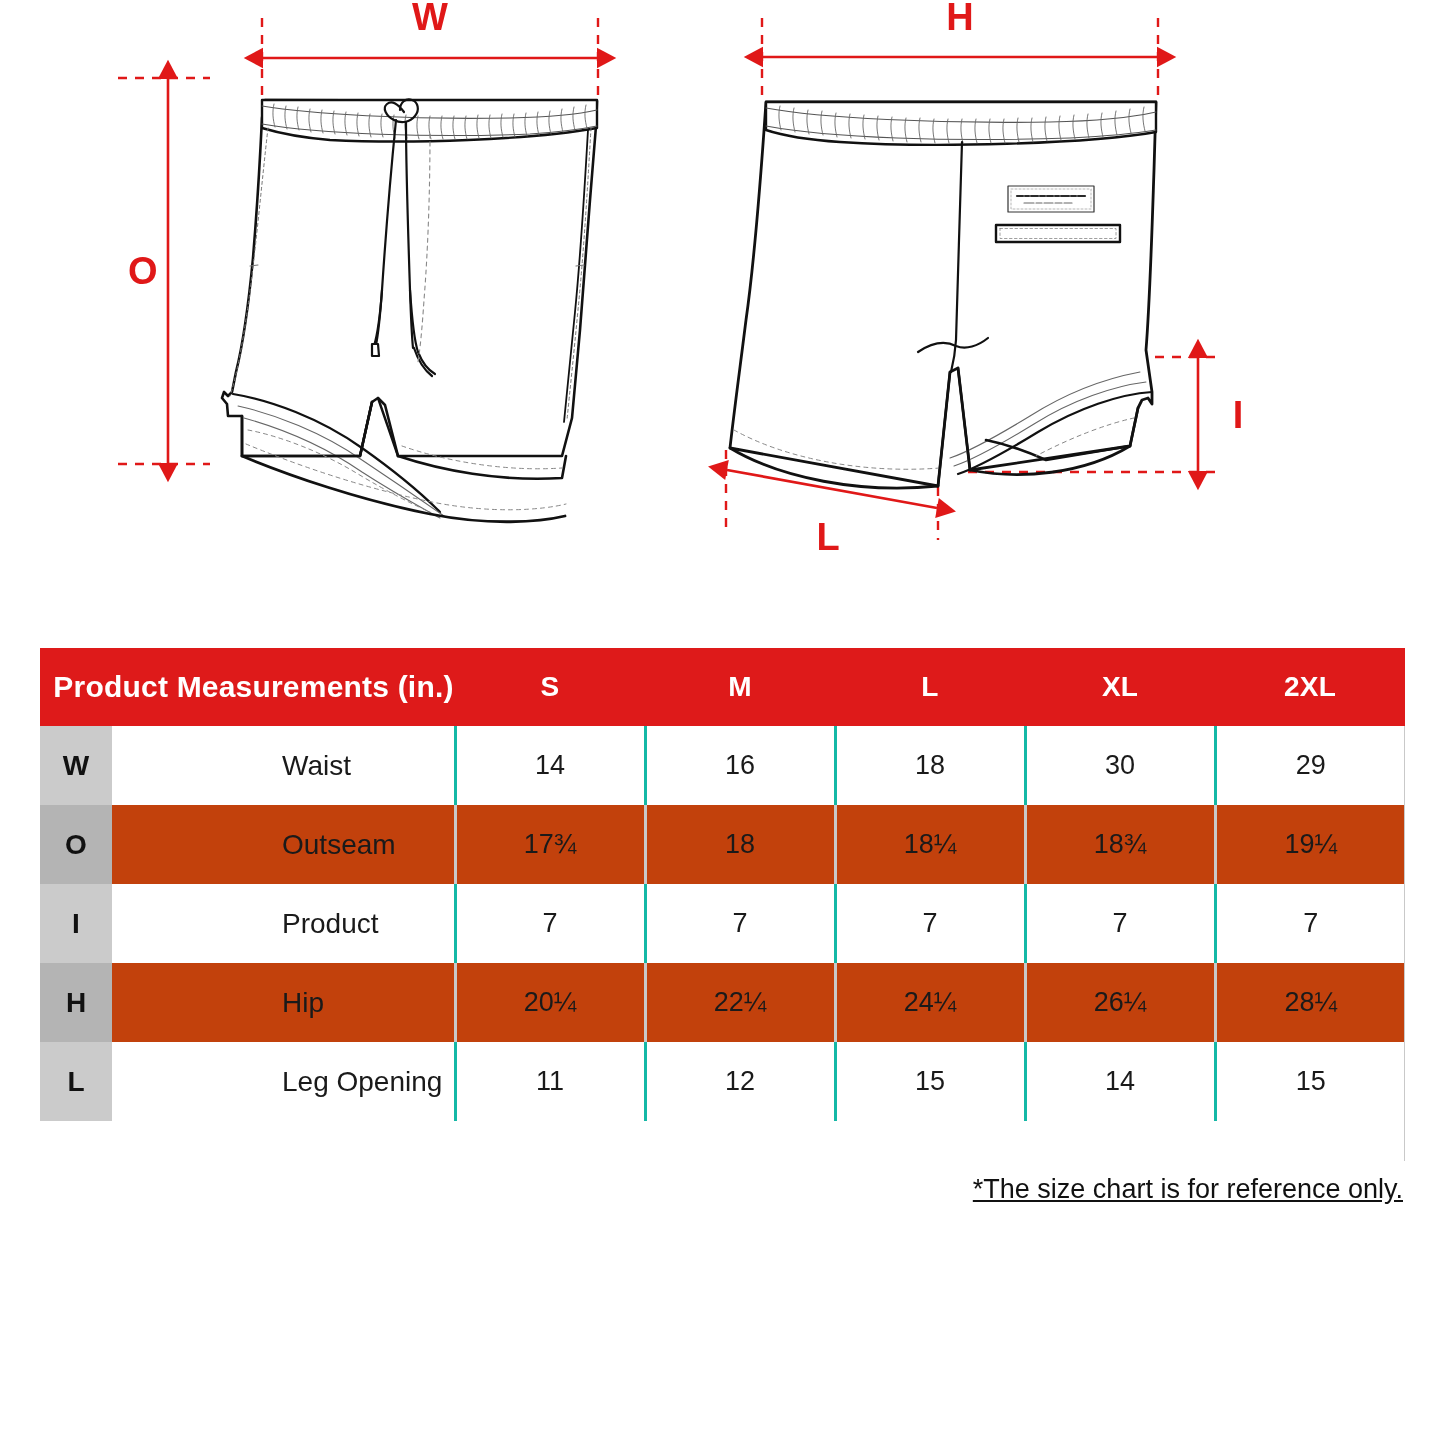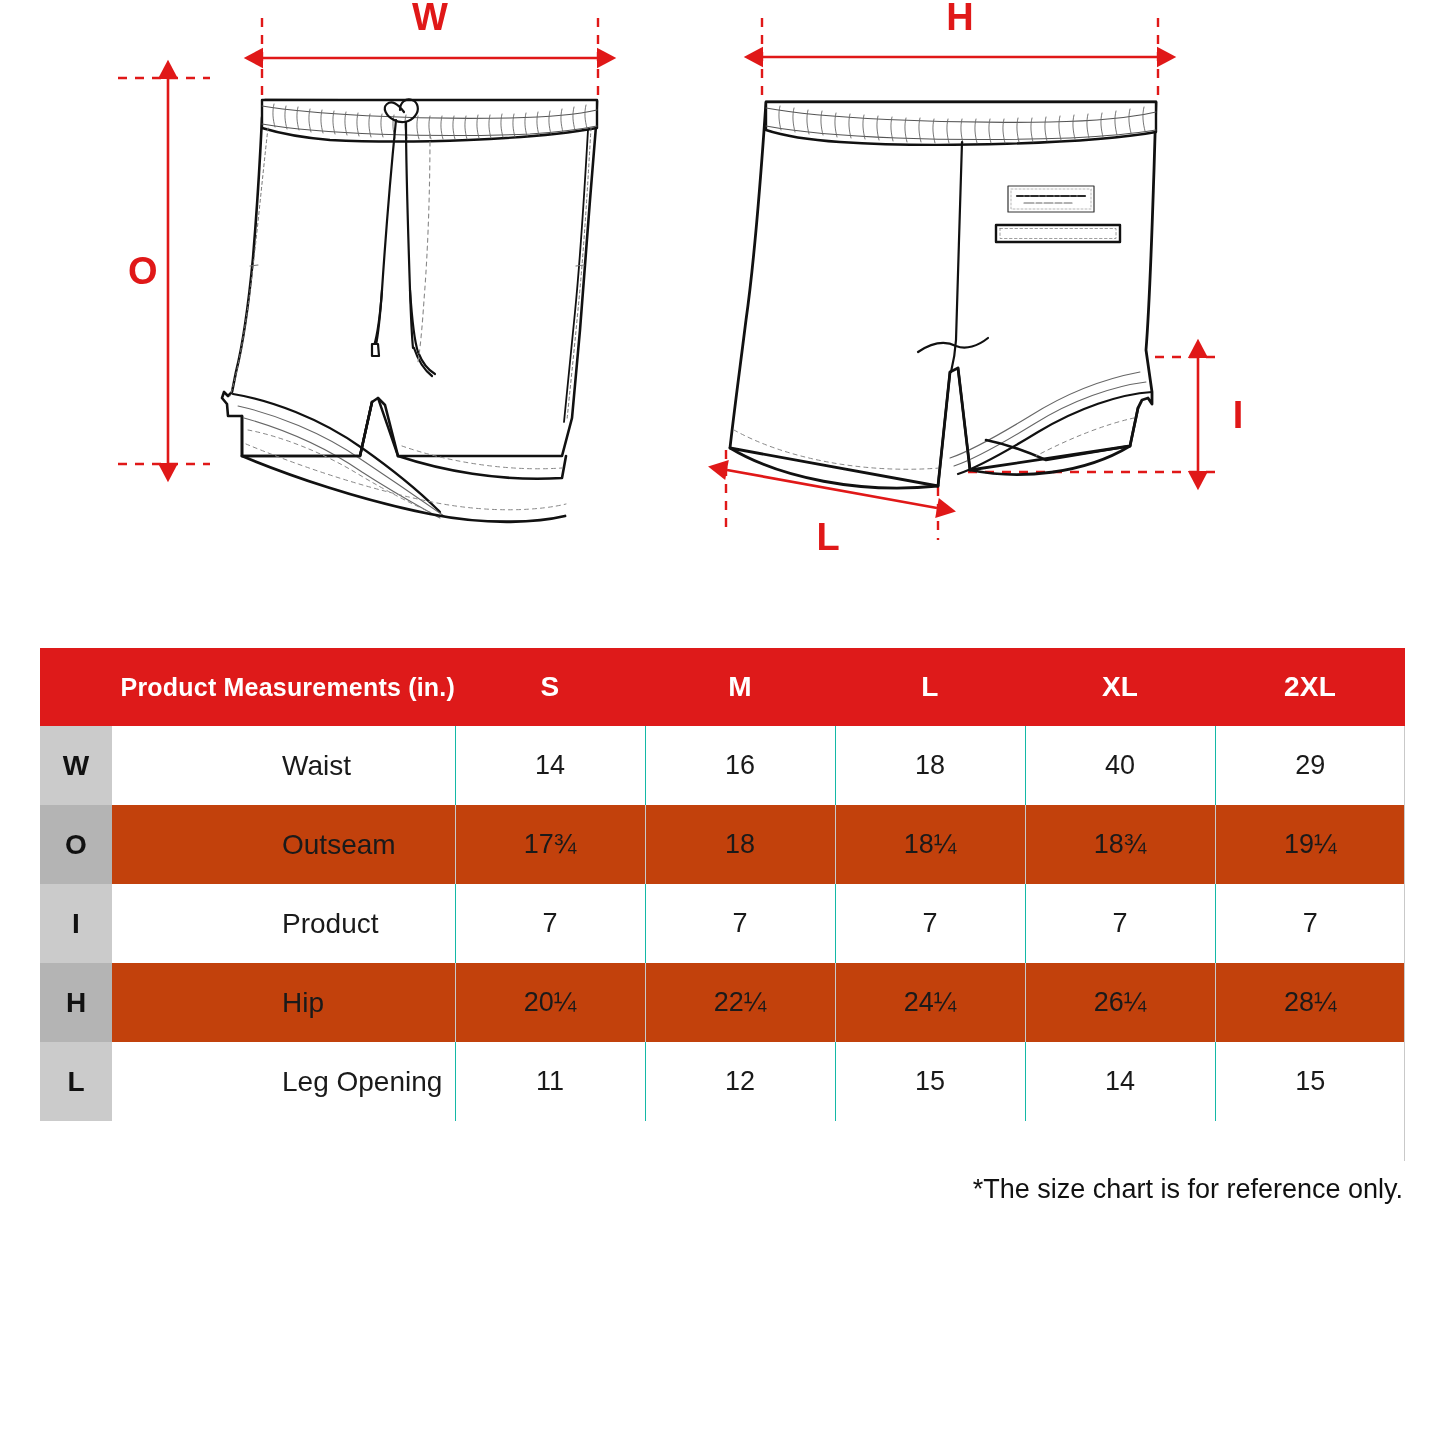--- a/index.html
+++ b/index.html
@@ -58,34 +58,34 @@
     background: #DE1A1A;
     color: #ffffff;
     font-weight: bold;
     font-size: 28px;
     height: 78px;
     padding: 0;
     border: none;
     letter-spacing: 0.2px;
   }
   .size-table thead th.head-label {
-    text-align: right;
+    text-align: center;
     padding-left: 12px;
-    font-size: 25px;
+    font-size: 30px;
   }
   .size-table thead th.head-size {
     text-align: center;
   }
 
   .size-table tbody td {
     height: 79px;
     padding: 0;
     font-size: 27px;
     color: #1a1a1a;
-    border-left: 1px solid #14b8a6;
+    border-left: 3px solid #14b8a6;
     vertical-align: middle;
   }
   .size-table tbody td.sym {
     border-left: none;
     text-align: center;
     font-weight: bold;
     font-size: 28px;
     color: #111;
   }
   .size-table tbody td.name {
@@ -129,20 +129,21 @@
     right: 42px;
     top: 1168px;
     text-align: right;
     width: 1100px;
   }
   .footnotes .note {
     font-size: 27px;
     color: #111111;
     line-height: 42px;
     white-space: nowrap;
+    text-decoration: underline;
   }
 </style>
 </head>
 <body>
 
 <div id="page">
 
   <div class="illustrations">
 
     <div class="figure figure-front">
@@ -421,21 +422,21 @@
       </tr>
     </thead>
     <tbody>
 
       <tr class="odd">
         <td class="sym">W</td>
         <td class="name">Waist</td>
         <td class="val">14</td>
         <td class="val">16</td>
         <td class="val">18</td>
-        <td class="val">40</td>
+        <td class="val">30</td>
         <td class="val">29</td>
       </tr>
 
       <tr class="even">
         <td class="sym">O</td>
         <td class="name">Outseam</td>
         <td class="val">17¾</td>
         <td class="val">18</td>
         <td class="val">18¼</td>
         <td class="val">18¾</td>

